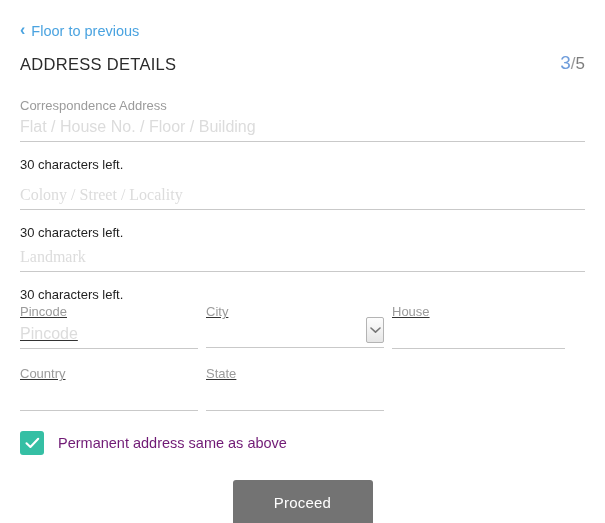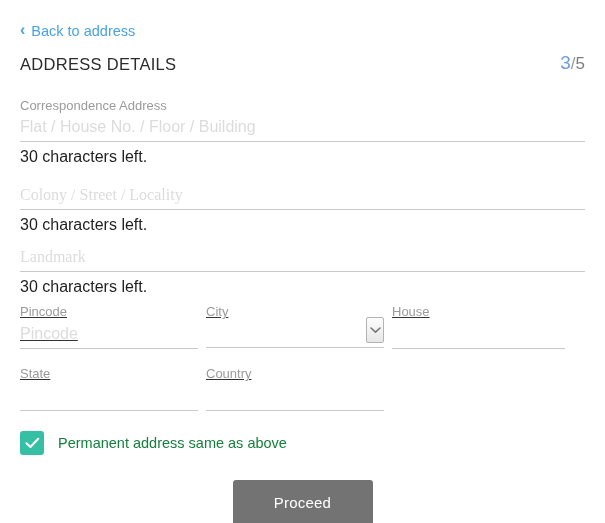--- a/index.html
+++ b/index.html
@@ -95,24 +95,24 @@
     font-size: 16px;
     color: #333333;
     padding: 0 0 5px 0;
     outline: none;
   }
   .underline-input::placeholder {
     color: #dcdcdc;
     opacity: 1;
   }
   .helper-text {
-    font-size: 16px;
+    font-size: 13px;
     color: #1f1f1f;
     line-height: 18px;
-    margin-top: 6px;
+    margin-top: 14px;
     display: block;
   }
 
   
   .fw-field {
     position: absolute;
     left: 20px;
     width: 565px;
   }
   .fw-field.f1 { top: 98px; }
@@ -193,21 +193,21 @@
     background: #35bfa4;
     display: flex;
     align-items: center;
     justify-content: center;
     cursor: pointer;
     flex: 0 0 24px;
   }
   .checkbox svg { display: block; }
   .checkbox-label {
     font-size: 14.5px;
-    color: #15803d;
+    color: #701a75;
     user-select: none;
     white-space: nowrap;
   }
 
   
   .proceed-wrap {
     position: absolute;
     left: 0;
     right: 0;
     top: 480px;
@@ -227,21 +227,21 @@
     letter-spacing: 0.2px;
   }
 </style>
 </head>
 <body>
 
 <div class="page">
 
   <div class="back-link">
     <span class="back-chevron">‹</span>
-    <span>Back to address</span>
+    <span>Floor to previous</span>
   </div>
 
   <div class="title-row">
     <div class="page-title">ADDRESS DETAILS</div>
     <div class="step-counter">
       <span class="step-current">3</span><span class="step-sep">/</span><span class="step-total">5</span>
     </div>
   </div>
 
   <div class="fw-field f1">
@@ -279,26 +279,26 @@
     </div>
 
     <div class="col wide">
       <label class="field-label">House</label>
       <input class="underline-input" type="text" style="">
     </div>
   </div>
 
   <div class="row3 r2">
     <div class="col">
+      <label class="field-label">Country</label>
+      <input class="underline-input" type="text" style="">
+    </div>
+
+    <div class="col">
       <label class="field-label">State</label>
-      <input class="underline-input" type="text" style="">
-    </div>
-
-    <div class="col">
-      <label class="field-label">Country</label>
       <input class="underline-input" type="text" style="">
     </div>
 
     <div class="col wide"></div>
   </div>
 
   <div class="checkbox-row">
     <span class="checkbox">
       <svg width="15" height="12" viewBox="0 0 15 12" aria-hidden="true">
         <path d="M1.5 6.3 L5.4 10 L13.2 1.8" fill="none" stroke="#ffffff" stroke-width="2.1" stroke-linecap="round" stroke-linejoin="round"></path>

